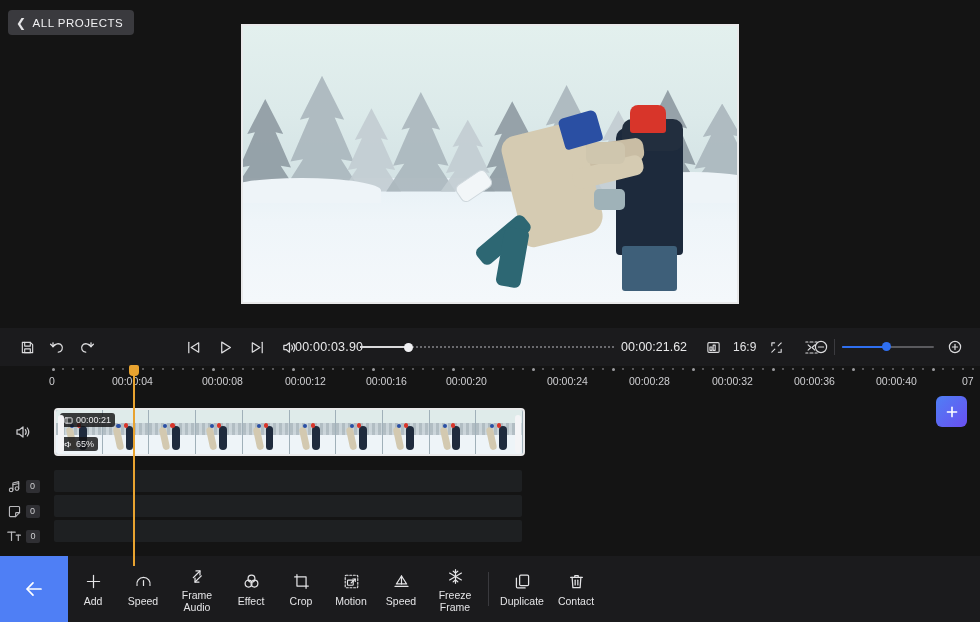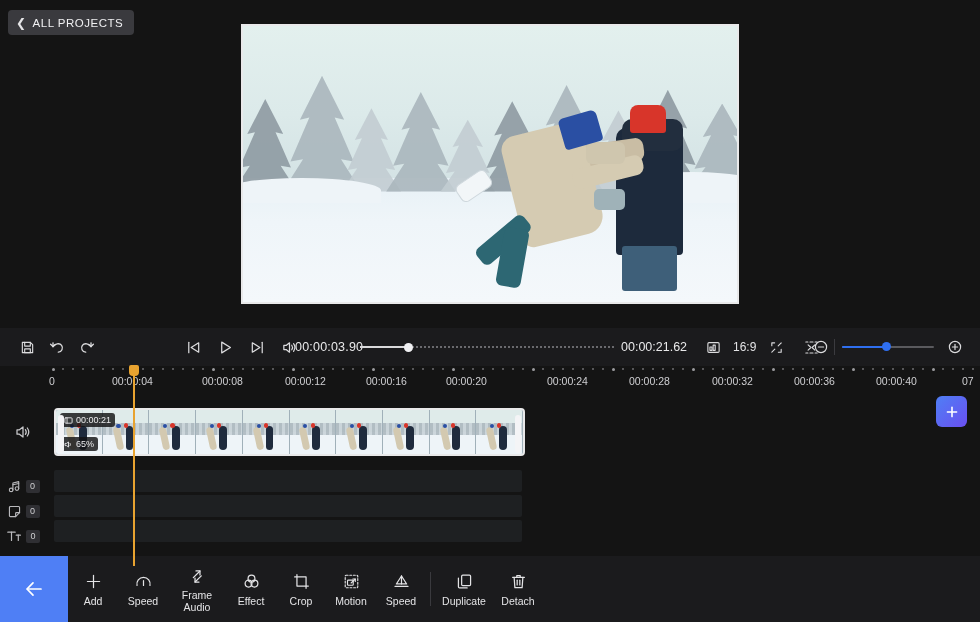--- a/index.html
+++ b/index.html
@@ -802,20 +802,33 @@
       <span class="ticon">
         <svg width="19" height="19" viewBox="0 0 20 20" fill="none" stroke="#e4e4e6" stroke-width="1.3">
           <path d="M10 4.2 4.6 12.6h10.8z"></path>
             <path d="M10 4.2v8.4"></path>
             <path d="M3.2 15.2h13.6"></path>
         </svg>
       </span>
       <span class="tlabel">Speed</span>
     </div>
 
+    <div class="tool wide">
+      <span class="ticon">
+        <svg width="19" height="19" viewBox="0 0 20 20" fill="none" stroke="#e4e4e6" stroke-width="1.3">
+          <path d="M10 2.8v14.4"></path>
+            <path d="M3.8 6.4l12.4 7.2"></path>
+            <path d="M16.2 6.4 3.8 13.6"></path>
+          <path d="M7.6 4.4 10 6.2l2.4-1.8"></path>
+            <path d="M7.6 15.6 10 13.8l2.4 1.8"></path>
+        </svg>
+      </span>
+      <span class="tlabel" style="white-space:pre-line;">Freeze
+Frame</span>
+    </div>
 
     <div class="grp-sep"></div>
 
     <div class="tool wide">
       <span class="ticon">
         <svg width="19" height="19" viewBox="0 0 20 20" fill="none" stroke="#e4e4e6" stroke-width="1.3">
           <rect x="7" y="3.2" width="9.4" height="11.2" rx="1.2"></rect>
           <path d="M12.8 16.8H4.8a1.2 1.2 0 0 1-1.2-1.2V6.4"></path>
         </svg>
       </span>
@@ -825,17 +838,17 @@
     <div class="tool">
       <span class="ticon">
         <svg width="19" height="19" viewBox="0 0 20 20" fill="none" stroke="#e4e4e6" stroke-width="1.3">
           <path d="M3.8 5.6h12.4"></path>
             <path d="M8.2 5.6V3.8h3.6v1.8"></path>
           <path d="M5.4 5.6 6.2 16.4h7.6l.8-10.8"></path>
             <path d="M8.6 8.6v5"></path>
             <path d="M11.4 8.6v5"></path>
         </svg>
       </span>
-      <span class="tlabel">Detach</span>
+      <span class="tlabel">Contact</span>
     </div>
   </div>
 
 </div>
 
 </body></html>

